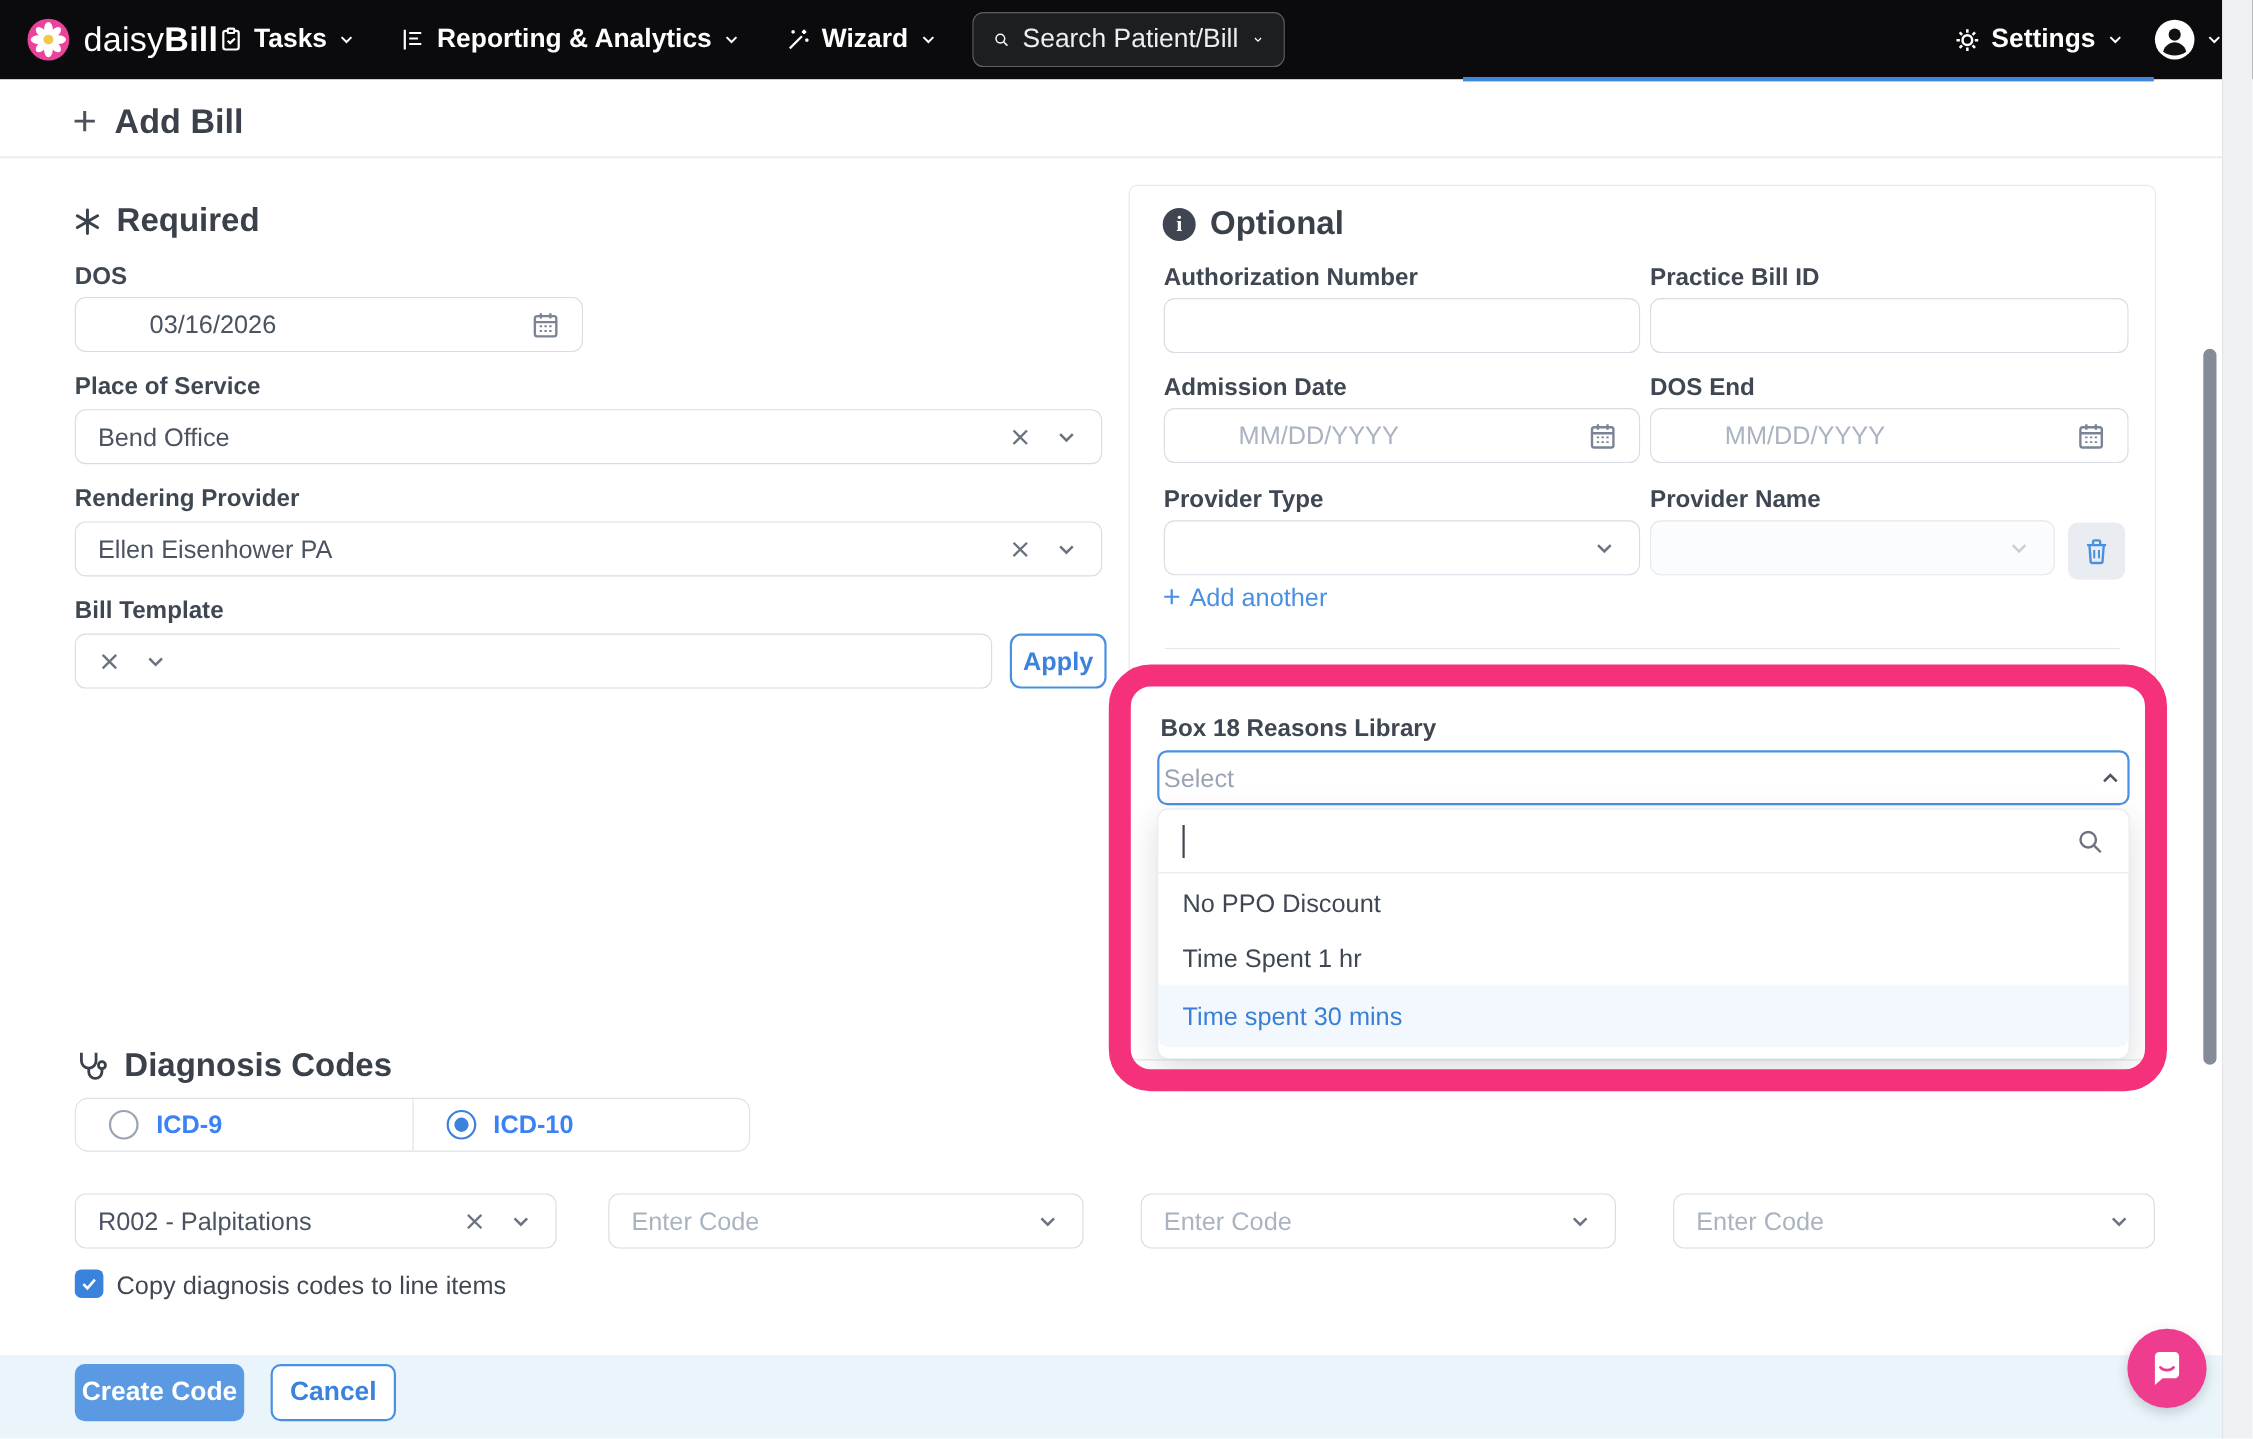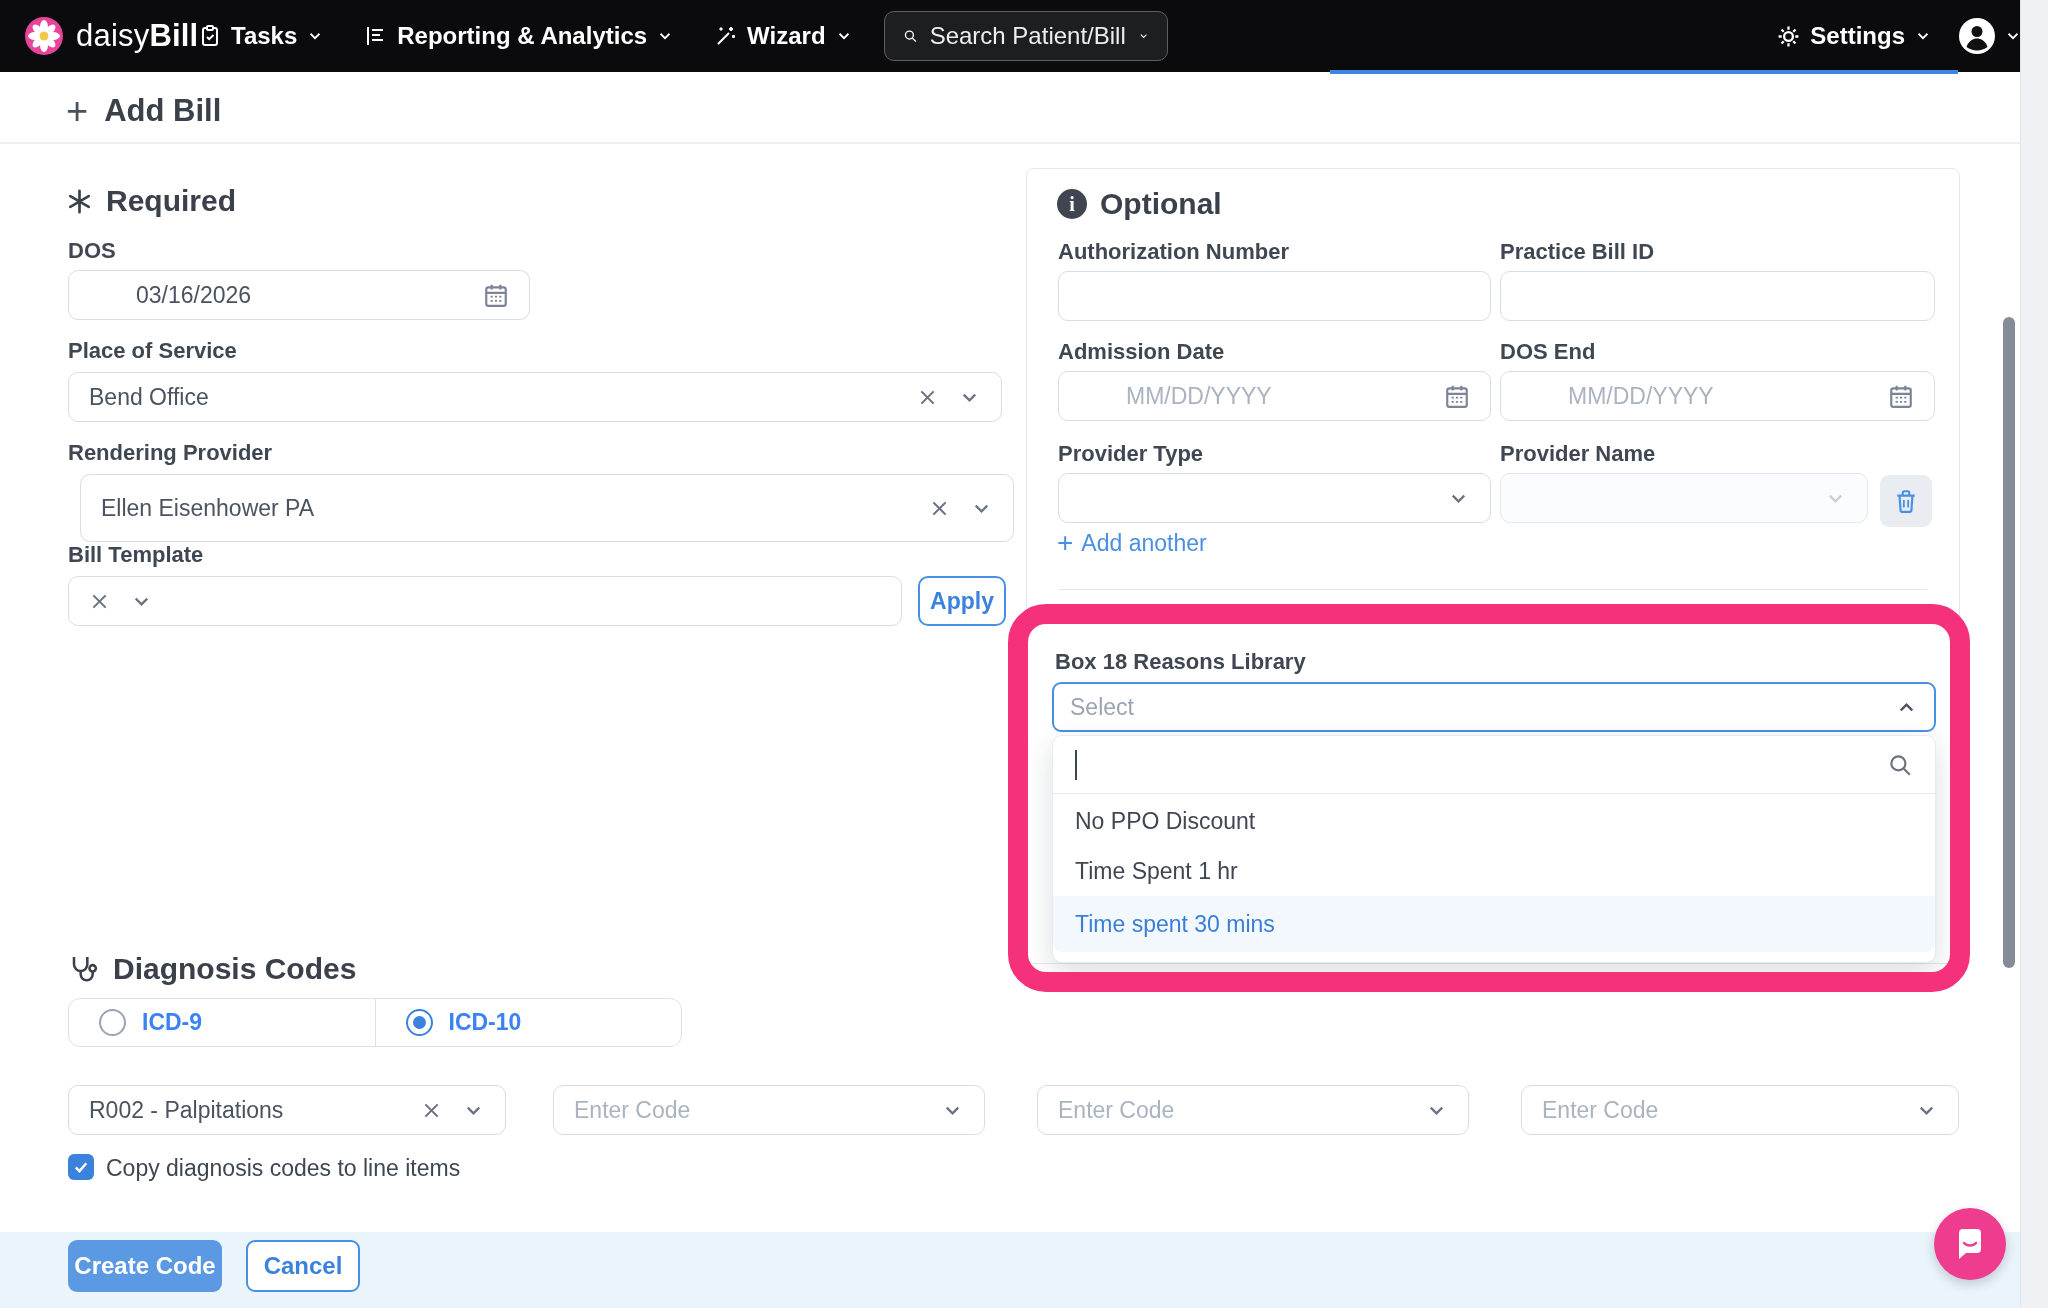--- a/index.html
+++ b/index.html
@@ -42,21 +42,21 @@
 
   
   .opt-card { position:absolute; left:1026px; top:168px; width:934px; height:796px; background:#fff; border:1px solid #e4e7ec; border-radius:8px; }
   .opt-card .flabel { }
   .info-badge { width:30px; height:30px; border-radius:50%; background:#3f4652; color:#fff; font-size:20px; font-weight:700; display:flex; align-items:center; justify-content:center; font-family:"Liberation Serif", serif; }
   .trash-btn { position:absolute; left:853px; top:306px; width:52px; height:52px; background:#e9edf2; border-radius:9px; display:flex; align-items:center; justify-content:center; cursor:pointer; border:none; }
   .opt-hr { position:absolute; left:32px; top:420px; width:868px; height:1px; background:#e3e6ea; }
   .control.disabled { background:#fbfcfd; border-color:#e4e7ec; }
 
   
-  .b19-select { position:absolute; left:25px; top:513px; width:884px; height:50px; border:2px solid #4a90e2; border-radius:9px; display:flex; align-items:center; padding:0 16px; background:#fff; }
+  .b19-select { position:absolute; left:25px; top:513px; width:884px; height:50px; border:2px solid #4a90e2; border-radius:9px; display:flex; align-items:center; padding:0 4px; background:#fff; }
   .b19-select .ph { flex:1; color:#9aa4b2; font-size:23px; }
   .b19-panel { position:absolute; left:25px; top:566px; width:884px; height:228px; background:#fff; border:1px solid #e8eaee; border-radius:10px; box-shadow:0 10px 28px rgba(40,50,70,.16); z-index:5; }
   .b19-search { position:absolute; left:0; top:0; width:100%; height:58px; display:flex; align-items:center; padding:0 22px; border-bottom:1px solid #e6e9ed; }
   .caret { width:2px; height:30px; background:#3f4752; }
   .b19-search svg { margin-left:auto; }
   .b19-opts { position:absolute; left:0; top:60px; width:100%; }
   .opt-row { height:50px; display:flex; align-items:center; padding:0 22px; font-size:23px; color:#3f4752; cursor:pointer; }
   .opt-row.highlight { height:56px; background:#f2f8fd; color:#3a7fd6; border-radius:0 0 9px 9px; }
 
   
@@ -206,21 +206,21 @@
     <span class="val">Bend Office</span>
     <svg width="21" height="21" viewBox="0 0 24 24" fill="none" stroke="#6b7380" stroke-width="2.4">
         <path d="M5 5l14 14M19 5L5 19"></path>
       </svg>
     <svg width="23" height="23" viewBox="0 0 24 24" fill="none" stroke="#6b7380" stroke-width="2.4">
         <polyline points="6 9 12 15 18 9"></polyline>
       </svg>
   </div>
 
   <div class="flabel" style="left:68px; top:440px;">Rendering Provider</div>
-  <div class="control" style="left:80px; top:474px; width:934px; height:68px;">
+  <div class="control" style="left:68px; top:474px; width:934px; height:50px;">
     <span class="val">Ellen Eisenhower PA</span>
     <svg width="21" height="21" viewBox="0 0 24 24" fill="none" stroke="#6b7380" stroke-width="2.4">
         <path d="M5 5l14 14M19 5L5 19"></path>
       </svg>
     <svg width="23" height="23" viewBox="0 0 24 24" fill="none" stroke="#6b7380" stroke-width="2.4">
         <polyline points="6 9 12 15 18 9"></polyline>
       </svg>
   </div>
 
   <div class="flabel" style="left:68px; top:542px;">Bill Template</div>

